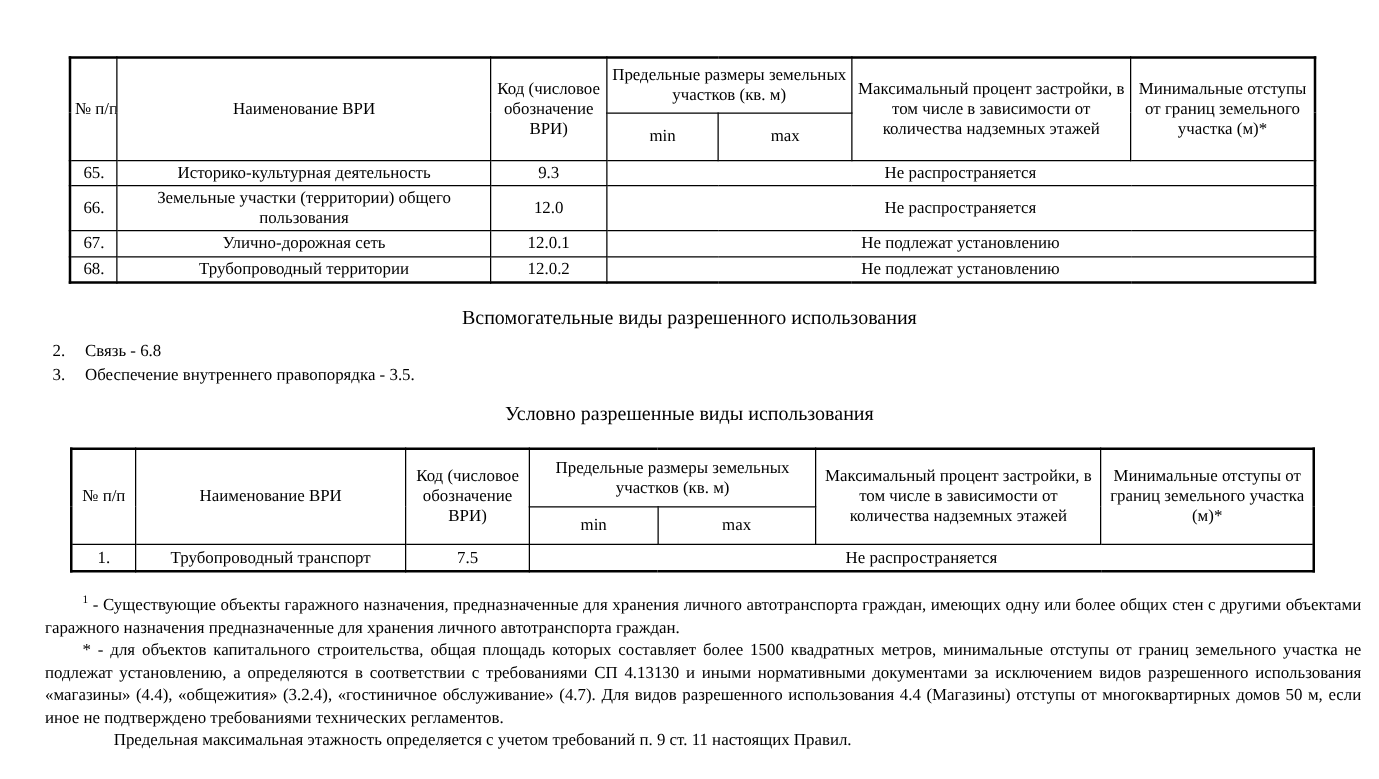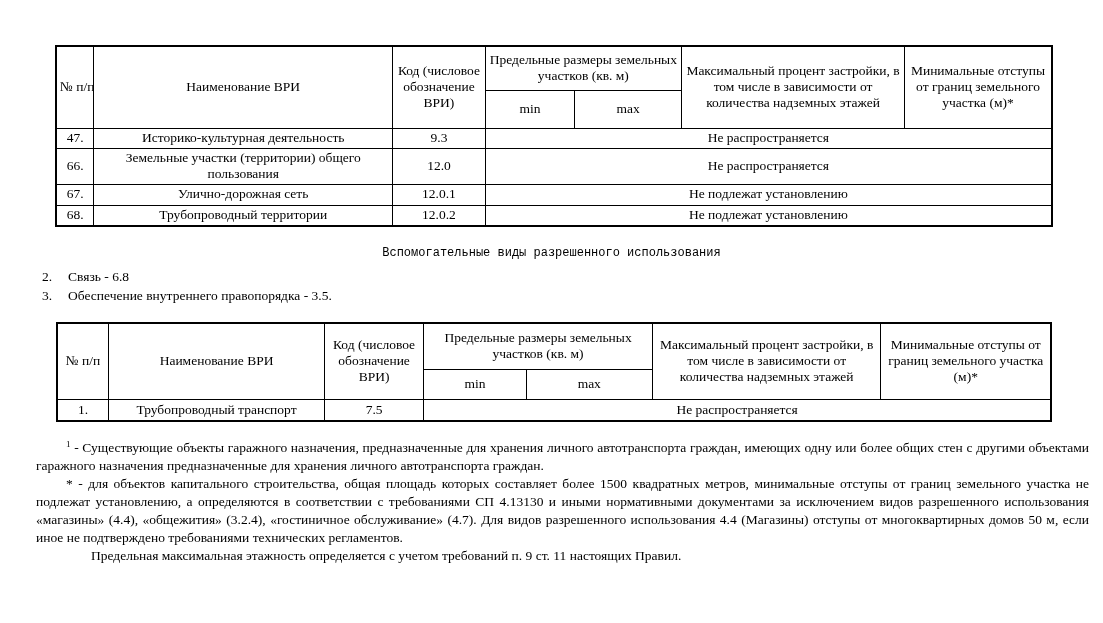--- a/index.html
+++ b/index.html
@@ -45,22 +45,21 @@
   }
   table.t2 {
     margin: 17px 0 0 56px;
     width: 996px;
   }
   th.nowrap { white-space: nowrap; }
 
   
   .section-heading {
     text-align: center;
-    font-size: 12px;
-    font-family: Liberation Mono, monospace;
+    font-size: 16px;
   }
   .heading-aux  { margin-top: 19px; }
   .heading-cond { margin-top: 14px; }
 
   
   .aux-list {
     margin: 7px 0 0 42px;
   }
   .aux-list .li {
     line-height: 19px;
@@ -111,21 +110,21 @@
         <th rowspan="2">Максимальный процент застройки, в том числе в зависимости от количества надземных этажей</th>
         <th rowspan="2">Минимальные отступы от границ земельного участка (м)*</th>
       </tr>
       <tr style="height:38px;">
         <th>min</th>
         <th>max</th>
       </tr>
     </thead>
     <tbody>
       <tr style="height:20px;">
-        <td>47.</td>
+        <td>65.</td>
         <td>Историко-культурная деятельность</td>
         <td>9.3</td>
         <td colspan="4">Не распространяется</td>
       </tr>
       <tr style="height:36px;">
         <td>66.</td>
         <td>Земельные участки (территории) общего пользования</td>
         <td>12.0</td>
         <td colspan="4">Не распространяется</td>
       </tr>
@@ -148,20 +147,21 @@
 
   <div class="aux-list">
     <div class="li">
       <span class="num">2.</span><span>Связь - 6.8</span>
     </div>
     <div class="li">
       <span class="num">3.</span><span>Обеспечение внутреннего правопорядка - 3.5.</span>
     </div>
   </div>
 
+  <div class="section-heading heading-cond">Условно разрешенные виды использования</div>
 
   <table class="reg-table t2">
     <colgroup>
       <col style="width:5.2%">
       <col style="width:21.7%">
       <col style="width:10.0%">
       <col style="width:10.3%">
       <col style="width:12.7%">
       <col style="width:23.0%">
       <col style="width:17.1%">

